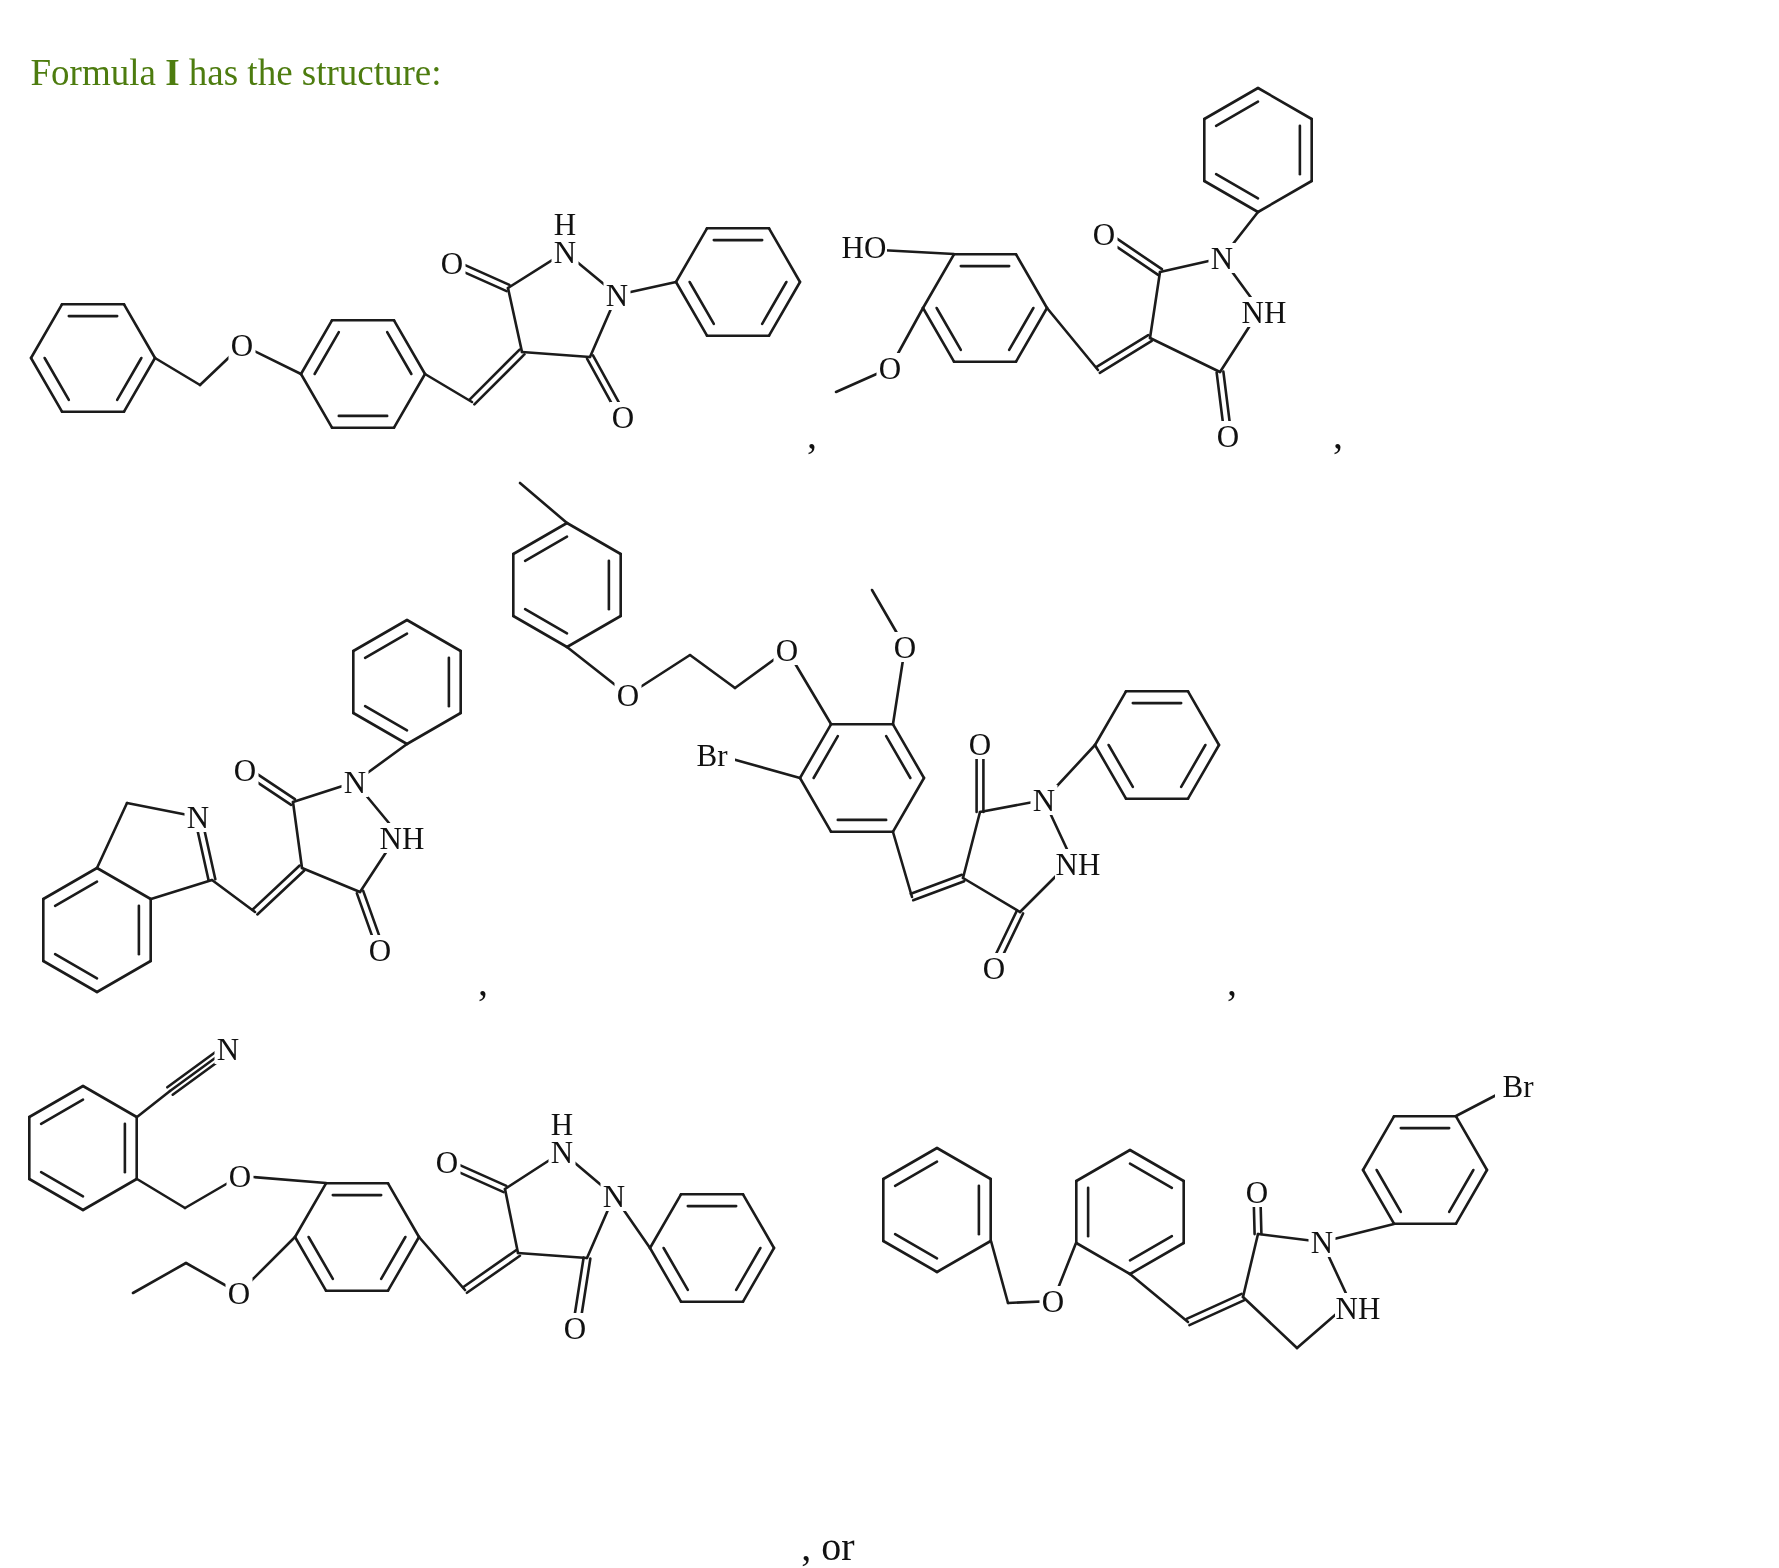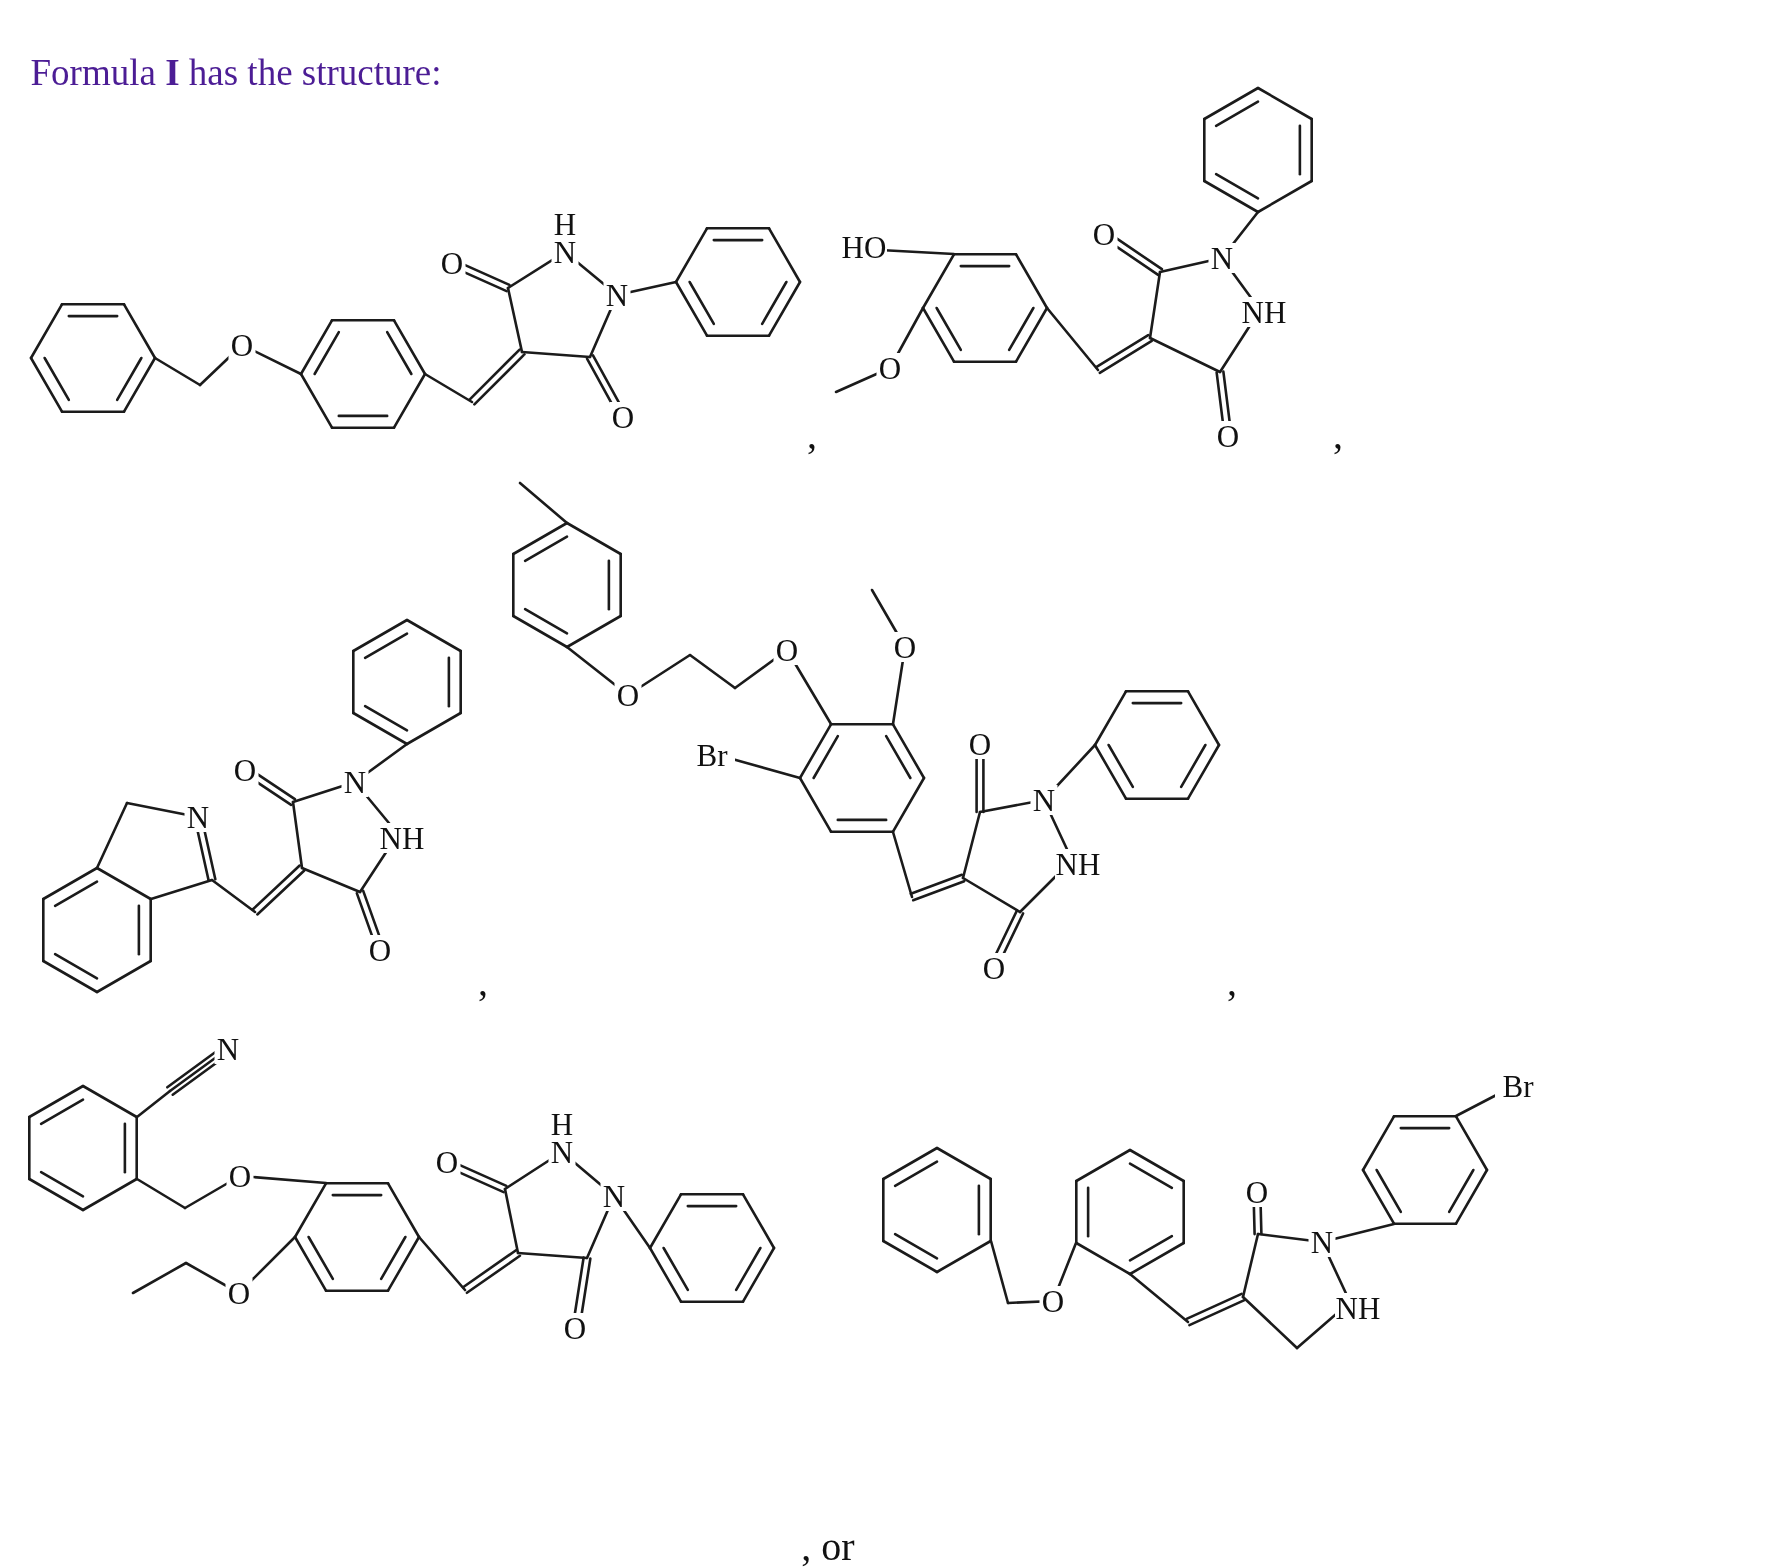--- a/index.html
+++ b/index.html
@@ -1,21 +1,21 @@
 <!DOCTYPE html>
 <html><head>
 <meta charset="utf-8">
 <style>
   html,body{margin:0;padding:0;}
   body{
     width:1779px;height:1568px;background:#ffffff;position:relative;overflow:hidden;
     font-family:"Liberation Serif", serif;
   }
   .title{
-    position:absolute;left:12px;top:8px;font-size:37px;color:#4c1d95;white-space:pre;
+    position:absolute;left:12px;top:8px;font-size:37px;color:#4d7c0f;white-space:pre;
   }
   .title .bold{font-weight:bold;}
   #mol-canvas{position:absolute;left:0;top:0;}
   #mol-canvas line{stroke:#1b1b1b;stroke-width:2.6;stroke-linecap:round;fill:none;}
   #mol-canvas text.atom{
     font-family:"Liberation Serif", serif;font-size:31px;fill:#111;
     text-anchor:middle;dominant-baseline:central;
   }
   #mol-canvas text.sep{
     font-family:"Liberation Serif", serif;font-size:40px;fill:#111;text-anchor:middle;

